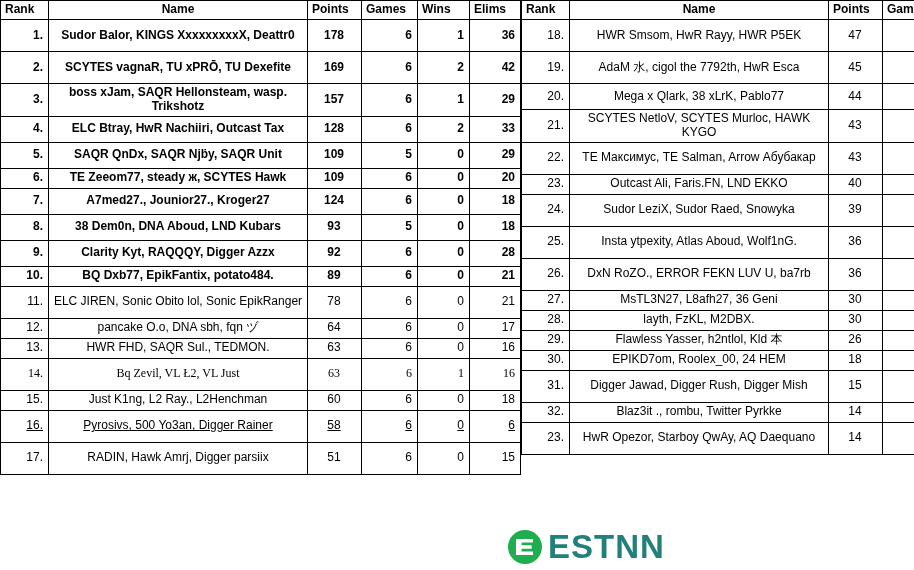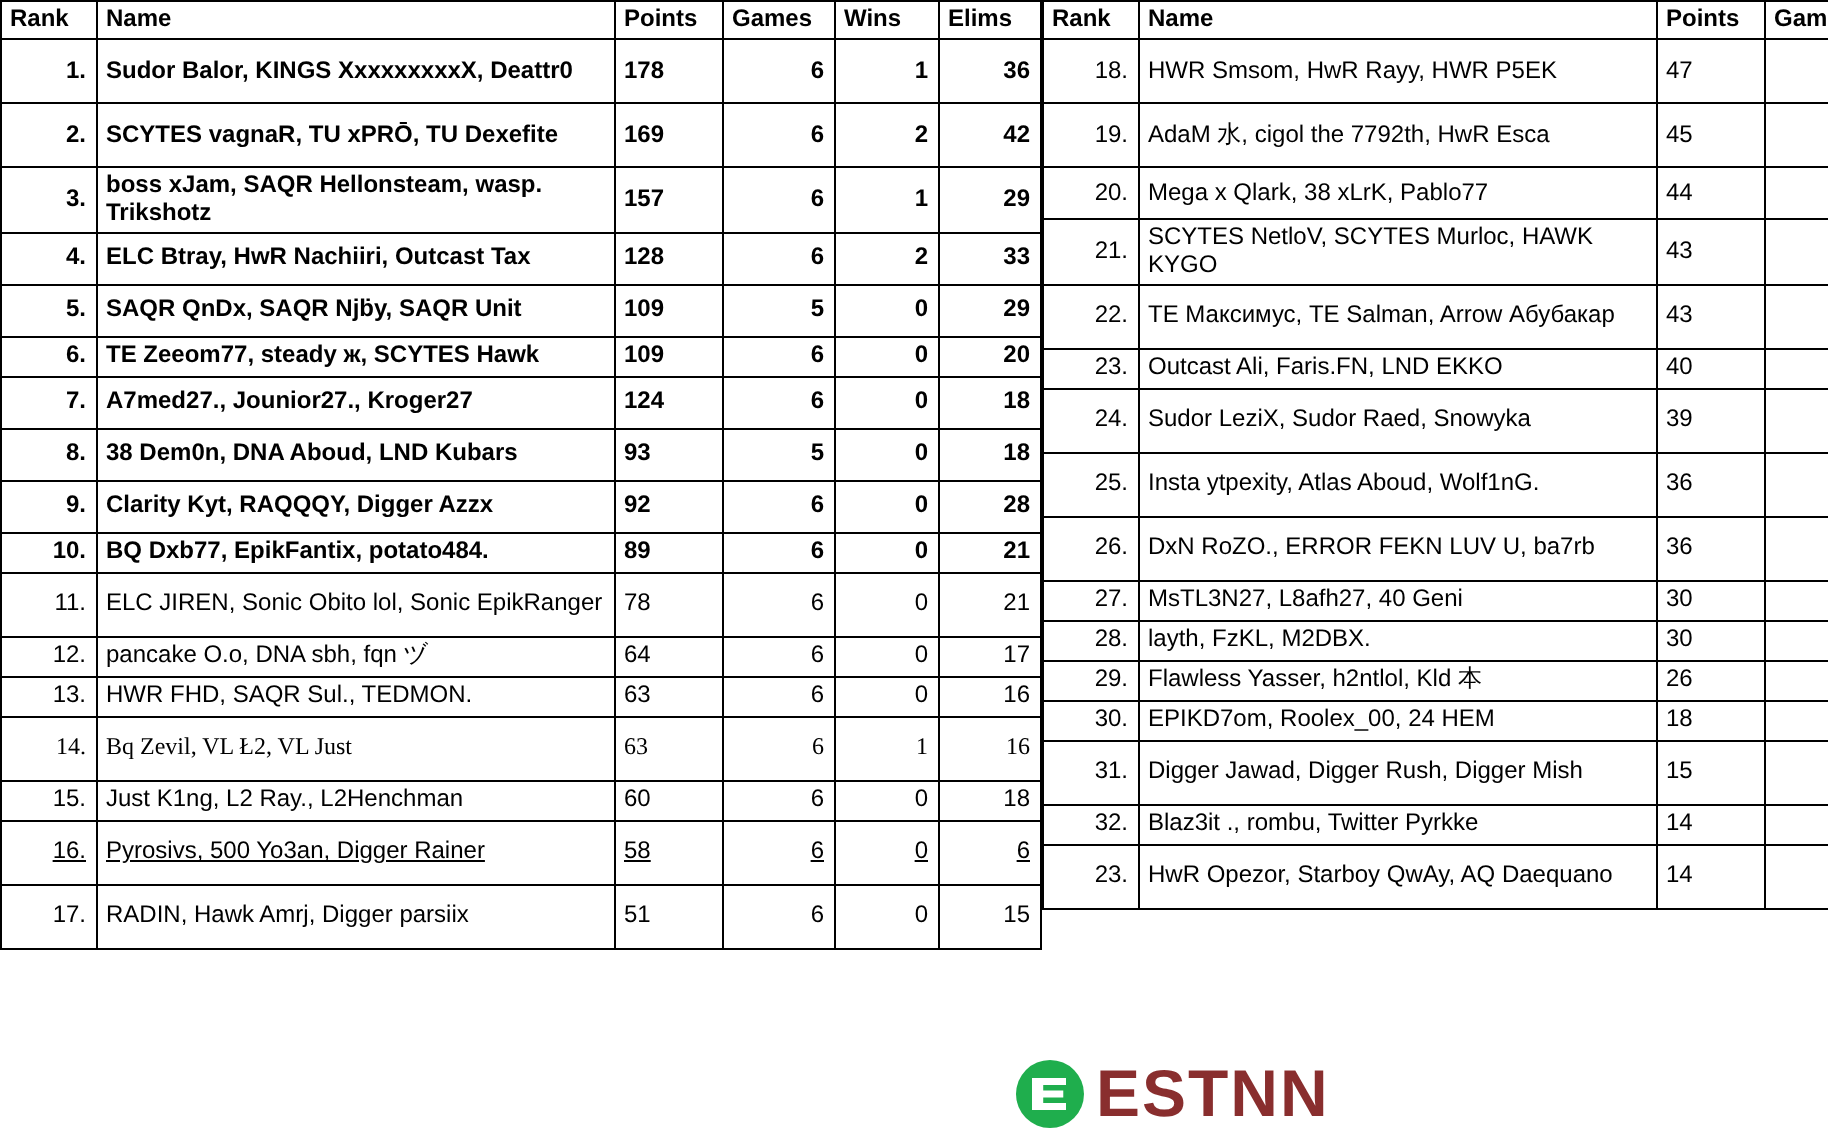--- a/index.html
+++ b/index.html
@@ -35,22 +35,22 @@
     overflow: hidden;
   }
   thead th {
     font-weight: bold;
     text-align: left;
     height: 16px;
     padding: 1px 4px;
     background: #ffffff;
   }
   .c-rank { width: 38px; text-align: right; padding-right: 5px; margin-top: 20px; }
-  .c-name { width: 250px; text-align: left; }
-  .c-points { width: 44px; text-align: left; padding-right: 5px; }
+  .c-name { width: 250px; text-align: center; }
+  .c-points { width: 44px; text-align: center; padding-right: 5px; }
   .c-games { width: 46px; text-align: right; padding-right: 5px; }
   .c-wins { width: 42px; text-align: right; padding-right: 5px; }
   .c-elims { width: 41px; text-align: right; padding-right: 5px; }
   thead .c-rank, thead .c-points, thead .c-games, thead .c-wins, thead .c-elims {
     text-align: left;
     padding-left: 4px;
   }
   .bold td { font-weight: bold; }
   .gap {
     width: 8px;
@@ -85,21 +85,21 @@
     width: 17px;
     height: 16px;
     background: #ffffff;
     clip-path: polygon(0% 0%, 100% 0%, 100% 22%, 33% 22%, 33% 39%, 92% 39%, 92% 61%, 33% 61%, 33% 78%, 100% 78%, 100% 100%, 0% 100%);
   }
   .wm-text {
     font-family: "Liberation Sans", sans-serif;
     font-weight: bold;
     font-size: 33px;
     letter-spacing: 1px;
-    color: #7f1d1d;
+    color: #0f766e;
     opacity: 0.92;
   }
 </style>
 </head>
 <body>
 
 <div class="sheet">
 
   <table class="left-table">
     <thead>
@@ -314,21 +314,21 @@
           <td class="c-games">6</td>
         </tr>
         <tr style="height: 32px;">
           <td class="c-rank">26.</td>
           <td class="c-name">DxN RoZO., ERROR FEKN LUV U, ba7rb</td>
           <td class="c-points">36</td>
           <td class="c-games">6</td>
         </tr>
         <tr style="height: 20px;">
           <td class="c-rank">27.</td>
-          <td class="c-name">MsTL3N27, L8afh27, 40 Geni</td>
+          <td class="c-name">MsTL3N27, L8afh27, 36 Geni</td>
           <td class="c-points">30</td>
           <td class="c-games">6</td>
         </tr>
         <tr style="height: 20px;">
           <td class="c-rank">28.</td>
           <td class="c-name">layth, FzKL, M2DBX.</td>
           <td class="c-points">30</td>
           <td class="c-games">6</td>
         </tr>
         <tr style="height: 20px;">

